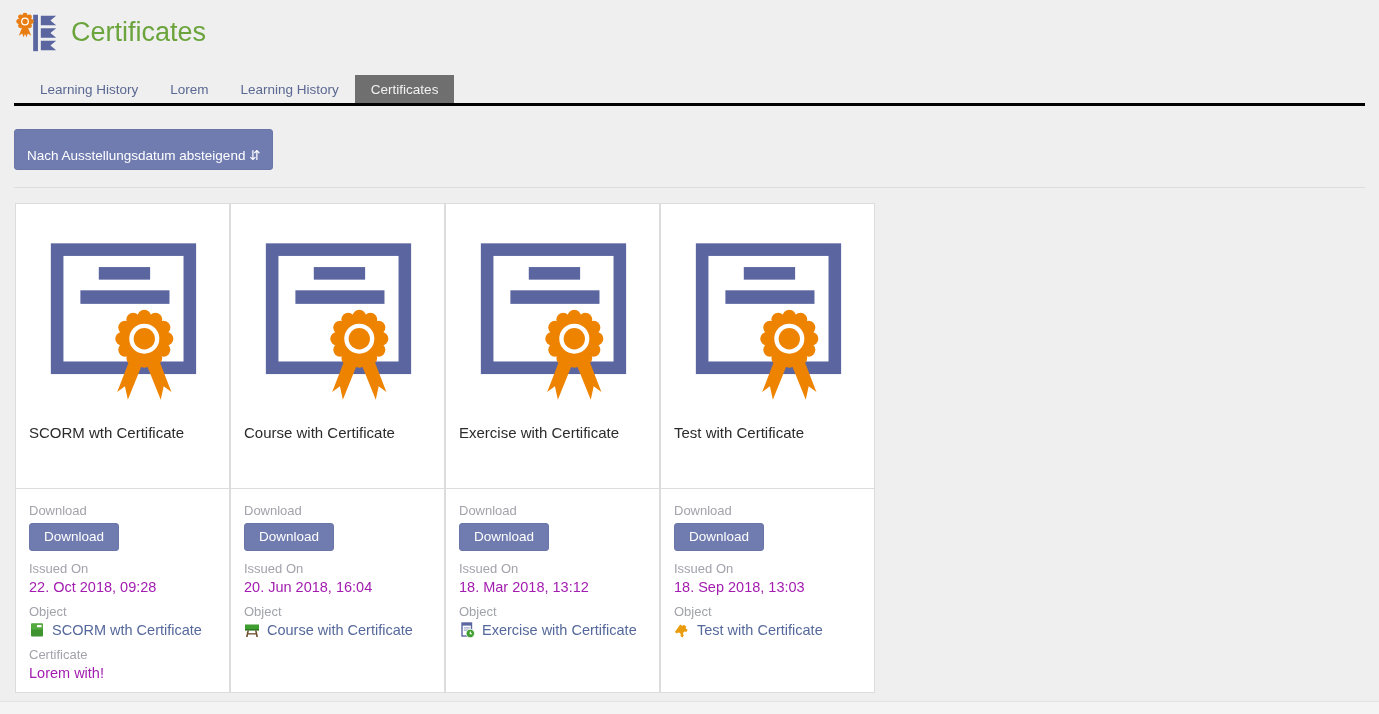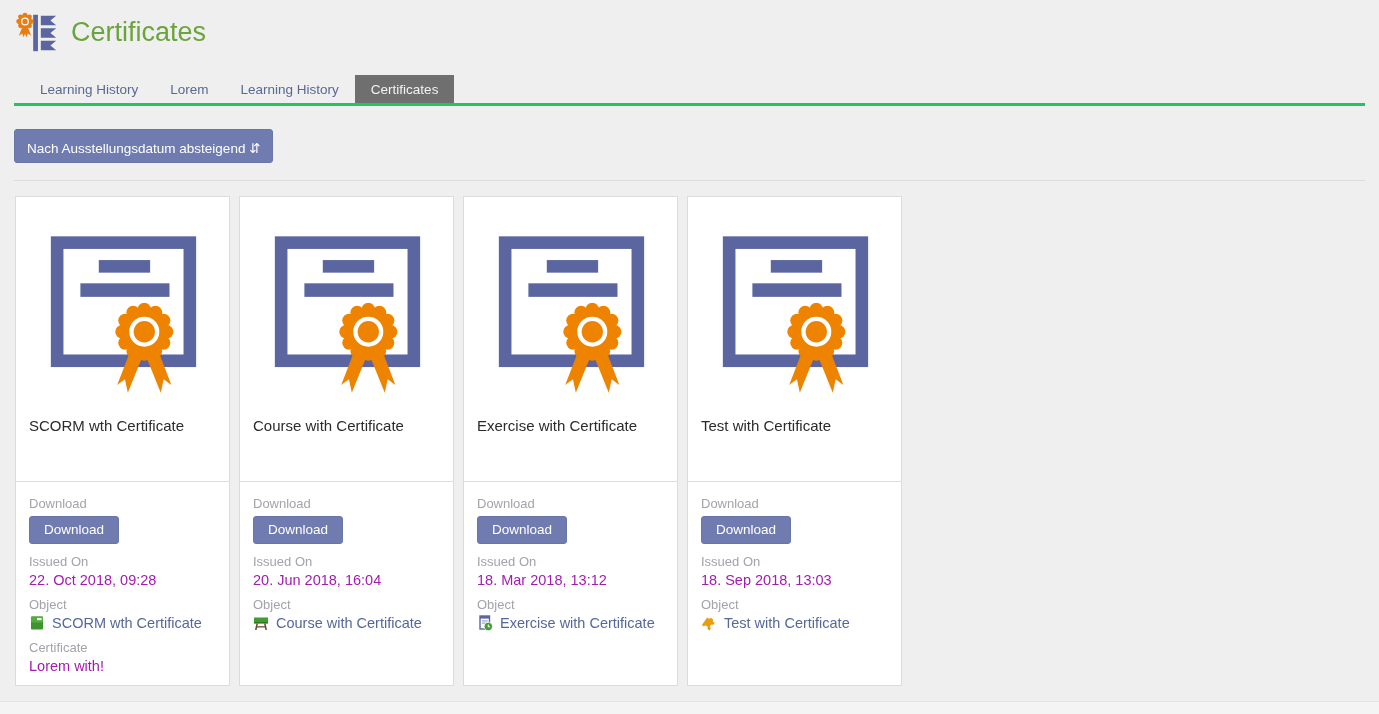--- a/index.html
+++ b/index.html
@@ -11,21 +11,21 @@
   }
 
   
   .header { display: flex; align-items: center; gap: 11px; padding: 9px 0 0 14px; }
   .header .app-icon { width: 46px; height: 46px; flex: 0 0 auto; }
   .page-title { font-size: 27px; font-weight: 400; color: #6ba43c; }
 
   
   .tabbar {
     margin: 20px 14px 0 14px;
-    border-bottom: 3px solid #22c55e;
+    border-bottom: 3px solid #000000;
     display: flex;
     align-items: flex-start;
     padding-left: 10px;
   }
   .tab {
     display: inline-block;
     padding: 7px 16px 6px 16px;
     font-size: 13.5px;
     color: #5a6892;
     cursor: pointer;
@@ -36,27 +36,27 @@
   
   .toolbar { margin: 23px 14px 0 14px; }
   .btn {
     display: inline-block;
     background: #707cb0;
     color: #ffffff;
     border: 1px solid #6a76a8;
     border-radius: 3px;
     font-size: 13.5px;
     font-family: inherit;
-    padding: 10px 12px 6px 12px;
+    padding: 17px 12px 6px 12px;
     cursor: pointer;
   }
   .toolbar-divider { margin: 17px 14px 0 14px; border: 0; border-top: 1px solid #dddddd; }
 
   
-  .cards { display: flex; gap: 9px; margin: 15px 14px 0 15px; }
+  .cards { display: flex; margin: 15px 14px 0 15px; }
   .card {
     width: 215px;
     height: 490px;
     background: #ffffff;
     border: 1px solid #dcdcdc;
   }
   .card-top { height: 269px; border-bottom: 1px solid #dddddd; }
   .cert-figure { width: 184px; height: 190px; margin: 16px auto 0 auto; }
   .cert-figure svg { width: 100%; height: 100%; }
   .card-title { padding: 14px 13px 0 13px; font-size: 15px; color: #2b2b2b; }

